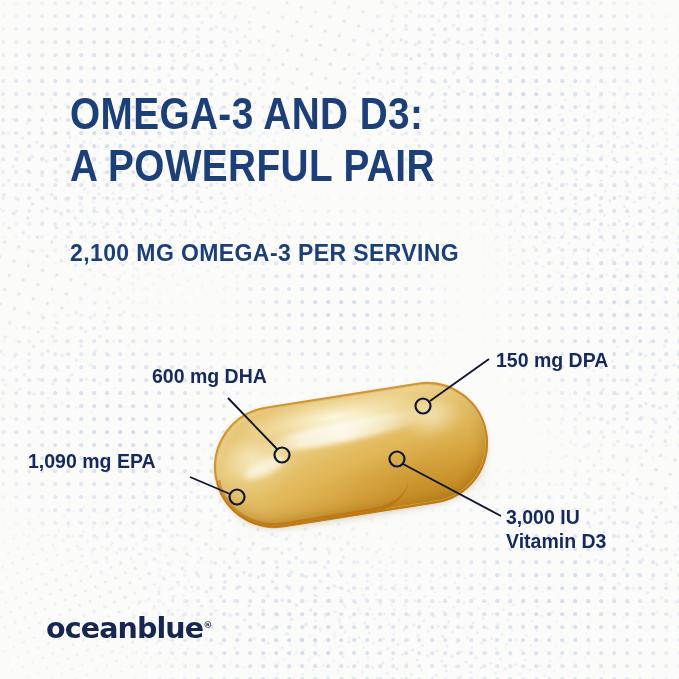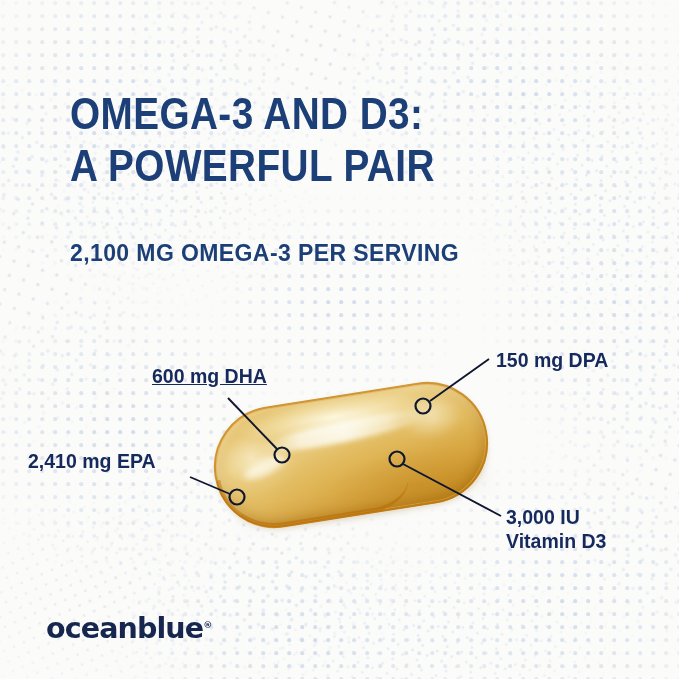--- a/index.html
+++ b/index.html
@@ -58,21 +58,21 @@
   
   .callout {
     position:absolute;
     color:#15295c;
     font-family:"Liberation Sans", sans-serif;
     font-weight:bold;
     font-size:19.5px;
     line-height:24px;
     white-space:pre-line;
   }
-  #co-dha { left:152px; top:364px;text-decoration:underline; }
+  #co-dha { left:152px; top:364px; }
   #co-dpa { left:496px; top:348px; }
   #co-epa { left:28px;  top:449px; }
   #co-d3  { left:506px; top:505px; }
 
   
   #leaders {
     position:absolute;
     inset:0;
     pointer-events:none;
   }
@@ -306,21 +306,21 @@
     <circle cx="237" cy="497" r="7.5"></circle>
 
     <line x1="403" y1="464" x2="501" y2="516"></line>
     <circle cx="397" cy="459" r="7.5"></circle>
   </svg>
 
   <div class="callout" id="co-dha">600 mg DHA</div>
 
   <div class="callout" id="co-dpa">150 mg DPA</div>
 
-  <div class="callout" id="co-epa">2,410 mg EPA</div>
+  <div class="callout" id="co-epa">1,090 mg EPA</div>
 
   <div class="callout" id="co-d3">3,000 IU
 Vitamin D3</div>
 
   <div id="logo">
     <span>oceanblue</span><sup>®</sup>
   </div>
 
 </div>
 

